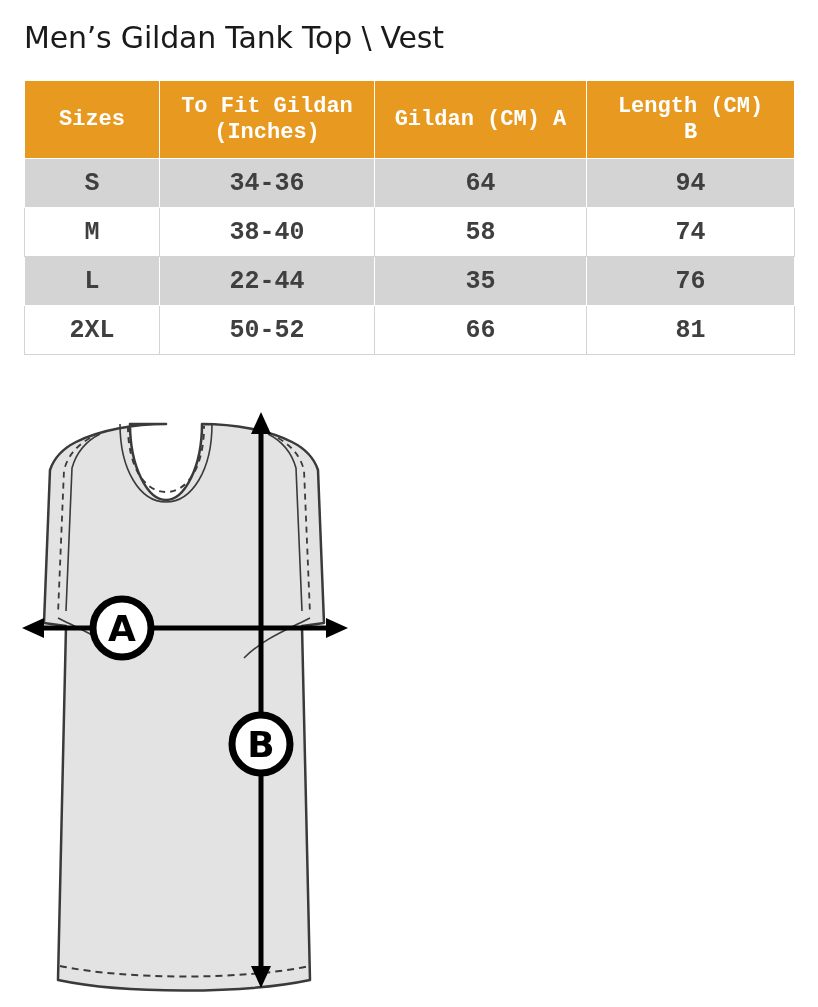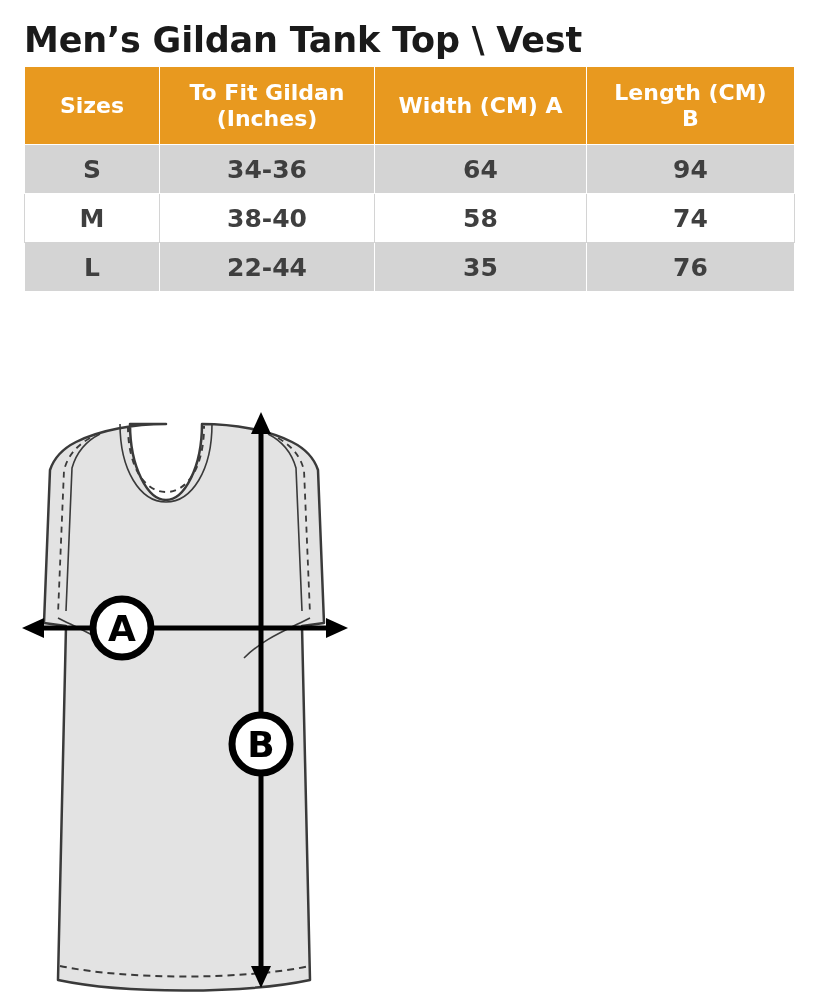--- a/index.html
+++ b/index.html
@@ -13,34 +13,35 @@
     font-family: "DejaVu Sans", "Liberation Sans", sans-serif;
     color: #231f20;
     position: relative;
     overflow: hidden;
   }
 
   .page-title {
     position: absolute;
     left: 24px;
     top: 20px;
-    font-size: 35px;
-    font-weight: 700;
+    font-size: 30px;
+    font-weight: 400;
     letter-spacing: -0.2px;
     color: #1a1a1a;
     white-space: nowrap;
   }
 
   .size-table {
     position: absolute;
     left: 24px;
-    top: 66px;
+    top: 80px;
     width: 770px;
     border-collapse: collapse;
     table-layout: fixed;
+    font-family: Liberation Mono, monospace;
   }
   .size-table th {
     background: #e8991f;
     color: #ffffff;
     font-size: 22px;
     font-weight: 700;
     text-align: center;
     padding: 10px 4px;
     line-height: 1.18;
     border: 1px solid #ffffff;
@@ -97,21 +98,21 @@
   <thead>
     <tr>
       <th>
         <span>Sizes</span>
       </th>
       <th>
         <span>To Fit Gildan</span><br>
         <span>(Inches)</span>
       </th>
       <th>
-        <span>Width (CM) A</span>
+        <span>Gildan (CM) A</span>
       </th>
       <th>
         <span>Length  (CM)</span><br>
         <span>B</span>
       </th>
     </tr>
   </thead>
   <tbody>
     <tr>
       <td>S</td>
@@ -123,20 +124,26 @@
       <td>M</td>
       <td>38-40</td>
       <td>58</td>
       <td>74</td>
     </tr>
     <tr>
       <td>L</td>
       <td>22-44</td>
       <td>35</td>
       <td>76</td>
+    </tr>
+    <tr>
+      <td>2XL</td>
+      <td>50-52</td>
+      <td>66</td>
+      <td>81</td>
     </tr>
   </tbody>
 </table>
 
 <div class="garment-wrap">
   <svg width="818" height="599" viewBox="0 0 818 599" xmlns="http://www.w3.org/2000/svg">
     <g>
 
       <path d="M152 16
                C 120 16, 86 22, 62 34

